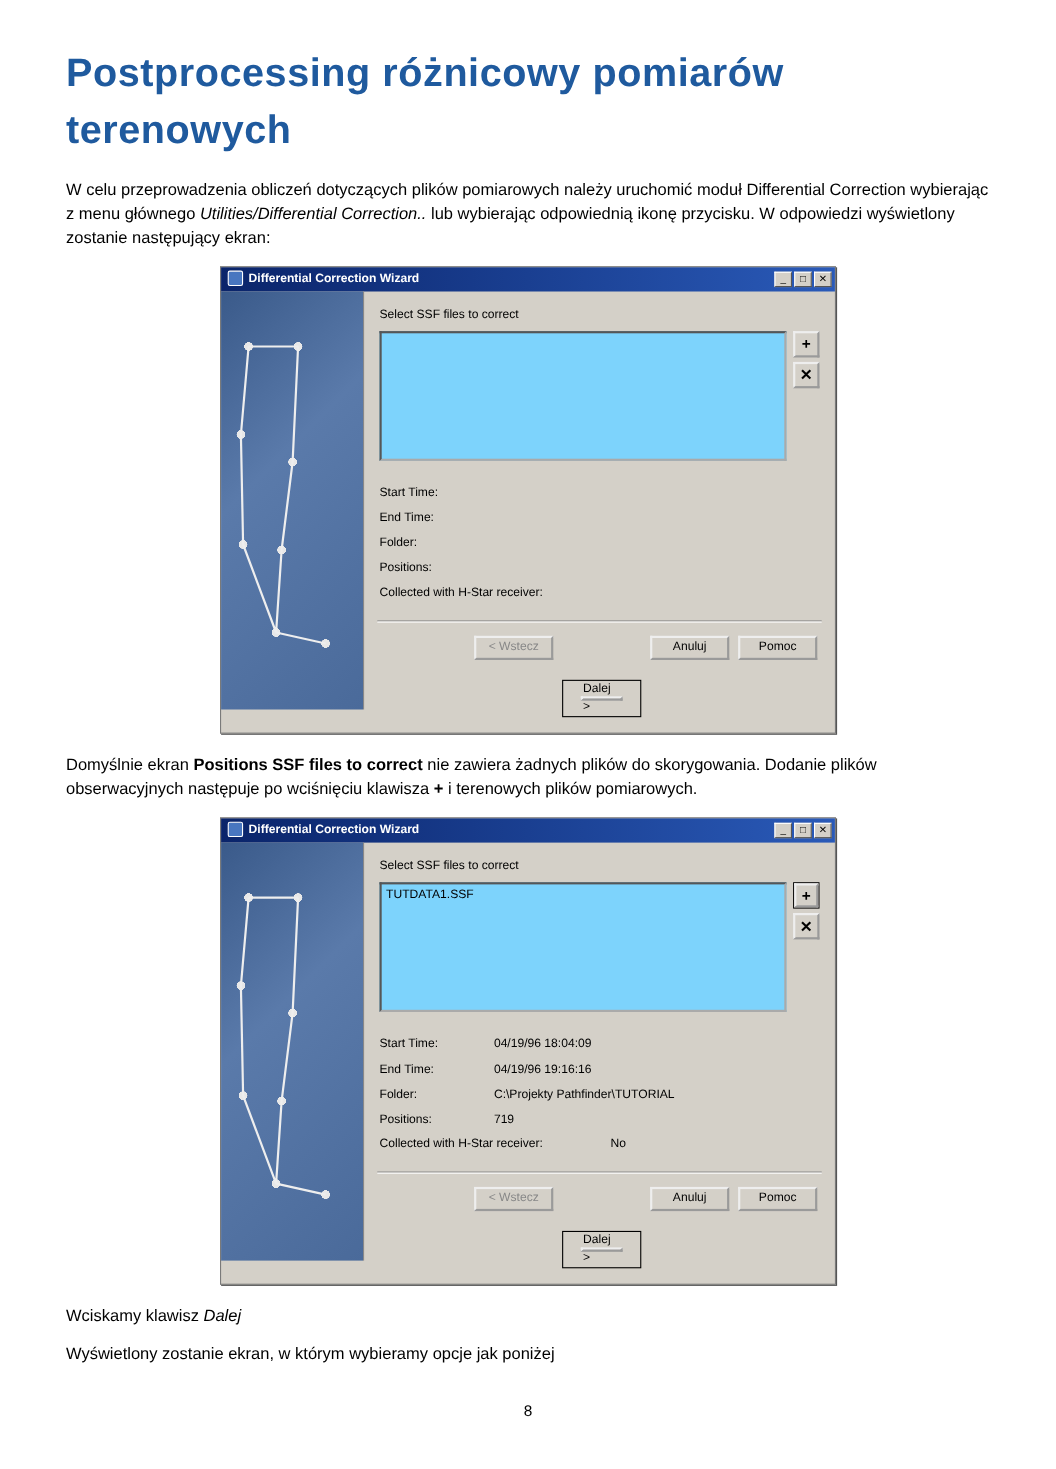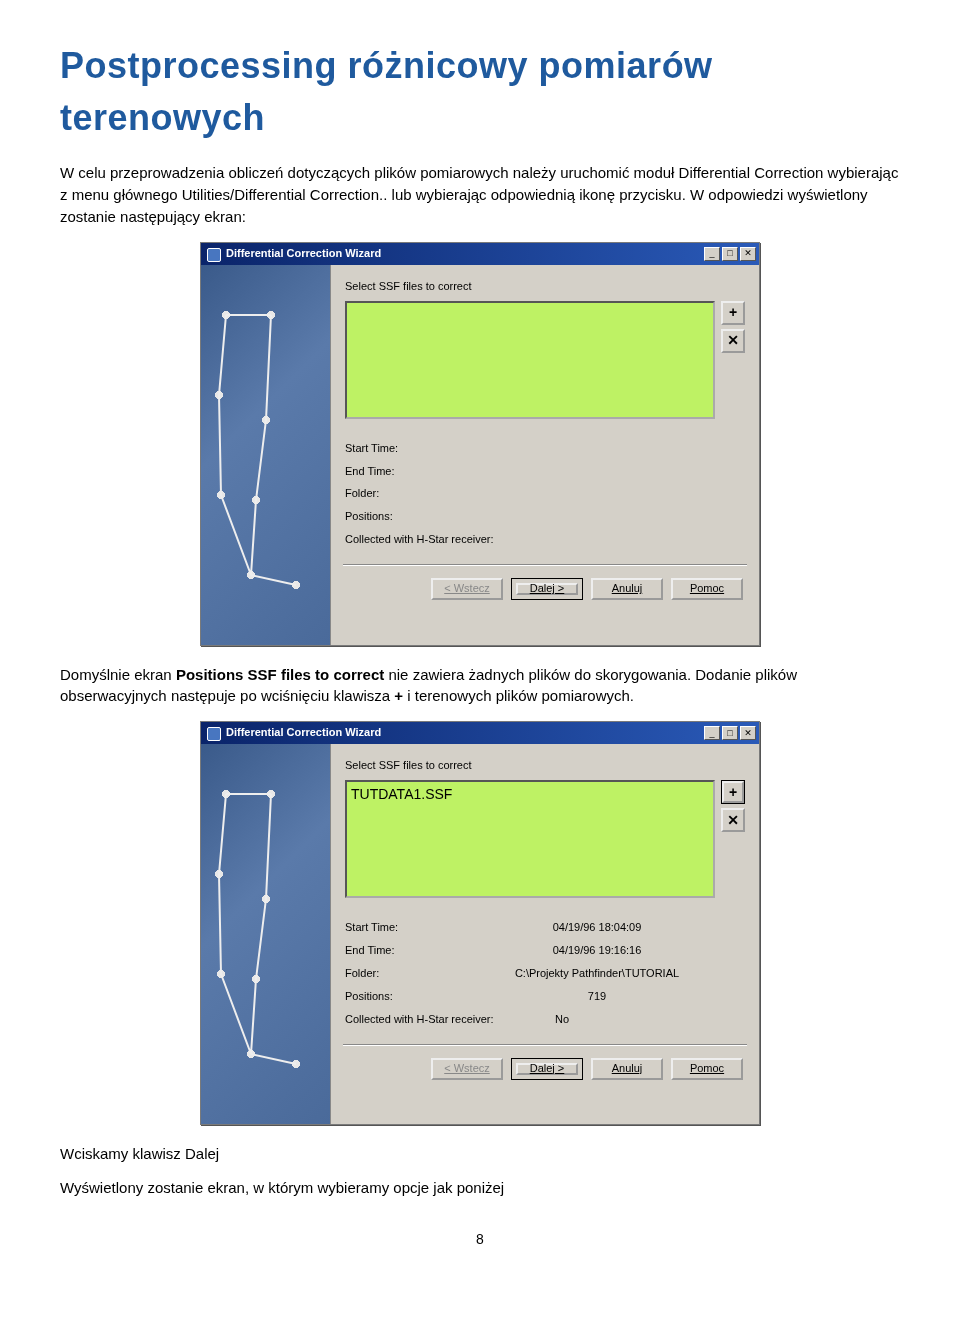--- a/index.html
+++ b/index.html
@@ -1,28 +1,28 @@
 <!DOCTYPE html>
 <html><head>
 <meta charset="utf-8">
 <style>
   * { box-sizing: border-box; margin: 0; padding: 0; }
   body { font-family: Arial, sans-serif; background: #fff; width: 960px; margin: 0 auto; padding: 40px 60px; color: #000; font-size: 15px; line-height: 1.45; }
   
   .heading { color: #1f5a9e; font-size: 36px; font-weight: bold; margin-bottom: 18px; letter-spacing: 0.5px; }
   
   .para { margin-bottom: 12px; }
-  .italic { }
+  .italic { font-style: italic; }
   .bold { font-weight: bold; }
   
   .wiz-wrap { display: flex; justify-content: center; margin: 14px 0 18px 0; }
   .wizard { width: 560px; border: 1px solid #7a7a7a; background: #d4d0c8; font-family: Tahoma, Arial, sans-serif; font-size: 11px; box-shadow: 1px 1px 0 #555; }
   
   .titlebar { display: flex; align-items: center; justify-content: space-between; background: linear-gradient(to right, #0a246a, #2a5ab8); color: #fff; padding: 3px 3px 3px 6px; height: 22px; }
-  .titlebar-left { display: flex; align-items: flex-end; gap: 5px; }
+  .titlebar-left { display: flex; align-items: flex-start; gap: 5px; }
   .title-icon { width: 14px; height: 14px; background: #4876c0; border: 1px solid #fff; display: inline-block; border-radius: 2px; }
   .title-text { font-weight: bold; font-size: 11px; }
   .titlebar-btns { display: flex; gap: 2px; }
   .title-btn { width: 16px; height: 14px; background: #d4d0c8; border: 1px solid #fff; border-right-color: #555; border-bottom-color: #555; display: flex; align-items: center; justify-content: center; font-size: 9px; font-family: Arial; color: #000; cursor: default; line-height: 1; }
   
   .wiz-body { display: flex; }
   .sidebar { width: 130px; height: 380px; background: linear-gradient(135deg, #3a5a8a, #5a7aaa 40%, #4a6a9a); position: relative; overflow: hidden; border-right: 1px solid #888; }
   .sidebar::before { content: ""; position: absolute; top: 0; left: 0; right: 0; bottom: 0; background-image: 
     radial-gradient(circle 7px at 25px 50px, #e8e8e8 55%, transparent 58%),
     radial-gradient(circle 7px at 70px 50px, #e8e8e8 55%, transparent 58%),
@@ -31,36 +31,36 @@
     radial-gradient(circle 7px at 55px 235px, #e8e8e8 55%, transparent 58%),
     radial-gradient(circle 7px at 20px 230px, #e8e8e8 55%, transparent 58%),
     radial-gradient(circle 7px at 50px 310px, #e8e8e8 55%, transparent 58%),
     radial-gradient(circle 7px at 95px 320px, #e8e8e8 55%, transparent 58%);
   }
   .sidebar svg { position: absolute; top:0; left:0; }
   
   .content { flex: 1; padding: 14px 14px 10px 14px; position: relative; }
   .content-label { margin-bottom: 6px; }
   .list-row { display: flex; align-items: flex-start; gap: 6px; }
-  .file-list { flex: 1; height: 118px; background: #bef264; border: 2px inset #aaa; padding: 2px 4px; font-size: 14px; }
+  .file-list { flex: 1; height: 118px; background: #7dd3fc; border: 2px inset #aaa; padding: 2px 4px; font-size: 11px; }
   .side-btns { display: flex; flex-direction: column; gap: 4px; }
   .sq-btn { width: 24px; height: 24px; background: #d4d0c8; border: 2px outset #eee; display: flex; align-items: center; justify-content: center; font-size: 14px; font-weight: bold; cursor: default; }
   
   .info-block { margin-top: 22px; }
   .info-row { display: flex; margin-bottom: 7px; font-size: 11px; gap: 14px; }
   .info-label { width: 80px; }
-  .info-val { flex: 1; padding-left: 10px; text-align: center; }
+  .info-val { flex: 1; padding-left: 10px; }
   .hstar-row { display: flex; margin-bottom: 6px; font-size: 11px; align-items: center; }
   .hstar-label { width: 180px; }
   .hstar-val { padding-left: 30px; }
   
   .divider { border: none; border-top: 1px solid #888; border-bottom: 1px solid #fff; margin: 16px -2px 8px -2px; }
   .btn-row { display: flex; justify-content: flex-end; gap: 8px; padding: 4px 2px 4px 2px; }
-  .wiz-btn { width: 72px; height: 22px; background: #d4d0c8; border: 2px outset #eee; font-size: 11px; cursor: default; display: flex; align-items: center; justify-content: center; text-decoration: underline; }
-  .wiz-btn.default { border: 1px solid #000; padding: 4px; }
+  .wiz-btn { width: 72px; height: 22px; background: #d4d0c8; border: 2px outset #eee; font-size: 11px; cursor: default; display: flex; align-items: center; justify-content: center; }
+  .wiz-btn.default { border: 1px solid #000; padding: 16px; margin-top: 40px; }
   .wiz-btn.default > span { display:flex; align-items:center; justify-content:center; width:100%; height:100%; border: 2px outset #eee; }
   .wiz-btn.disabled { color: #888; }
   
   .pagenum { text-align: center; margin-top: 30px; font-size: 14px; }
 </style>
 </head>
 <body>
 
 <div class="heading">Postprocessing różnicowy pomiarów terenowych</div>
 

